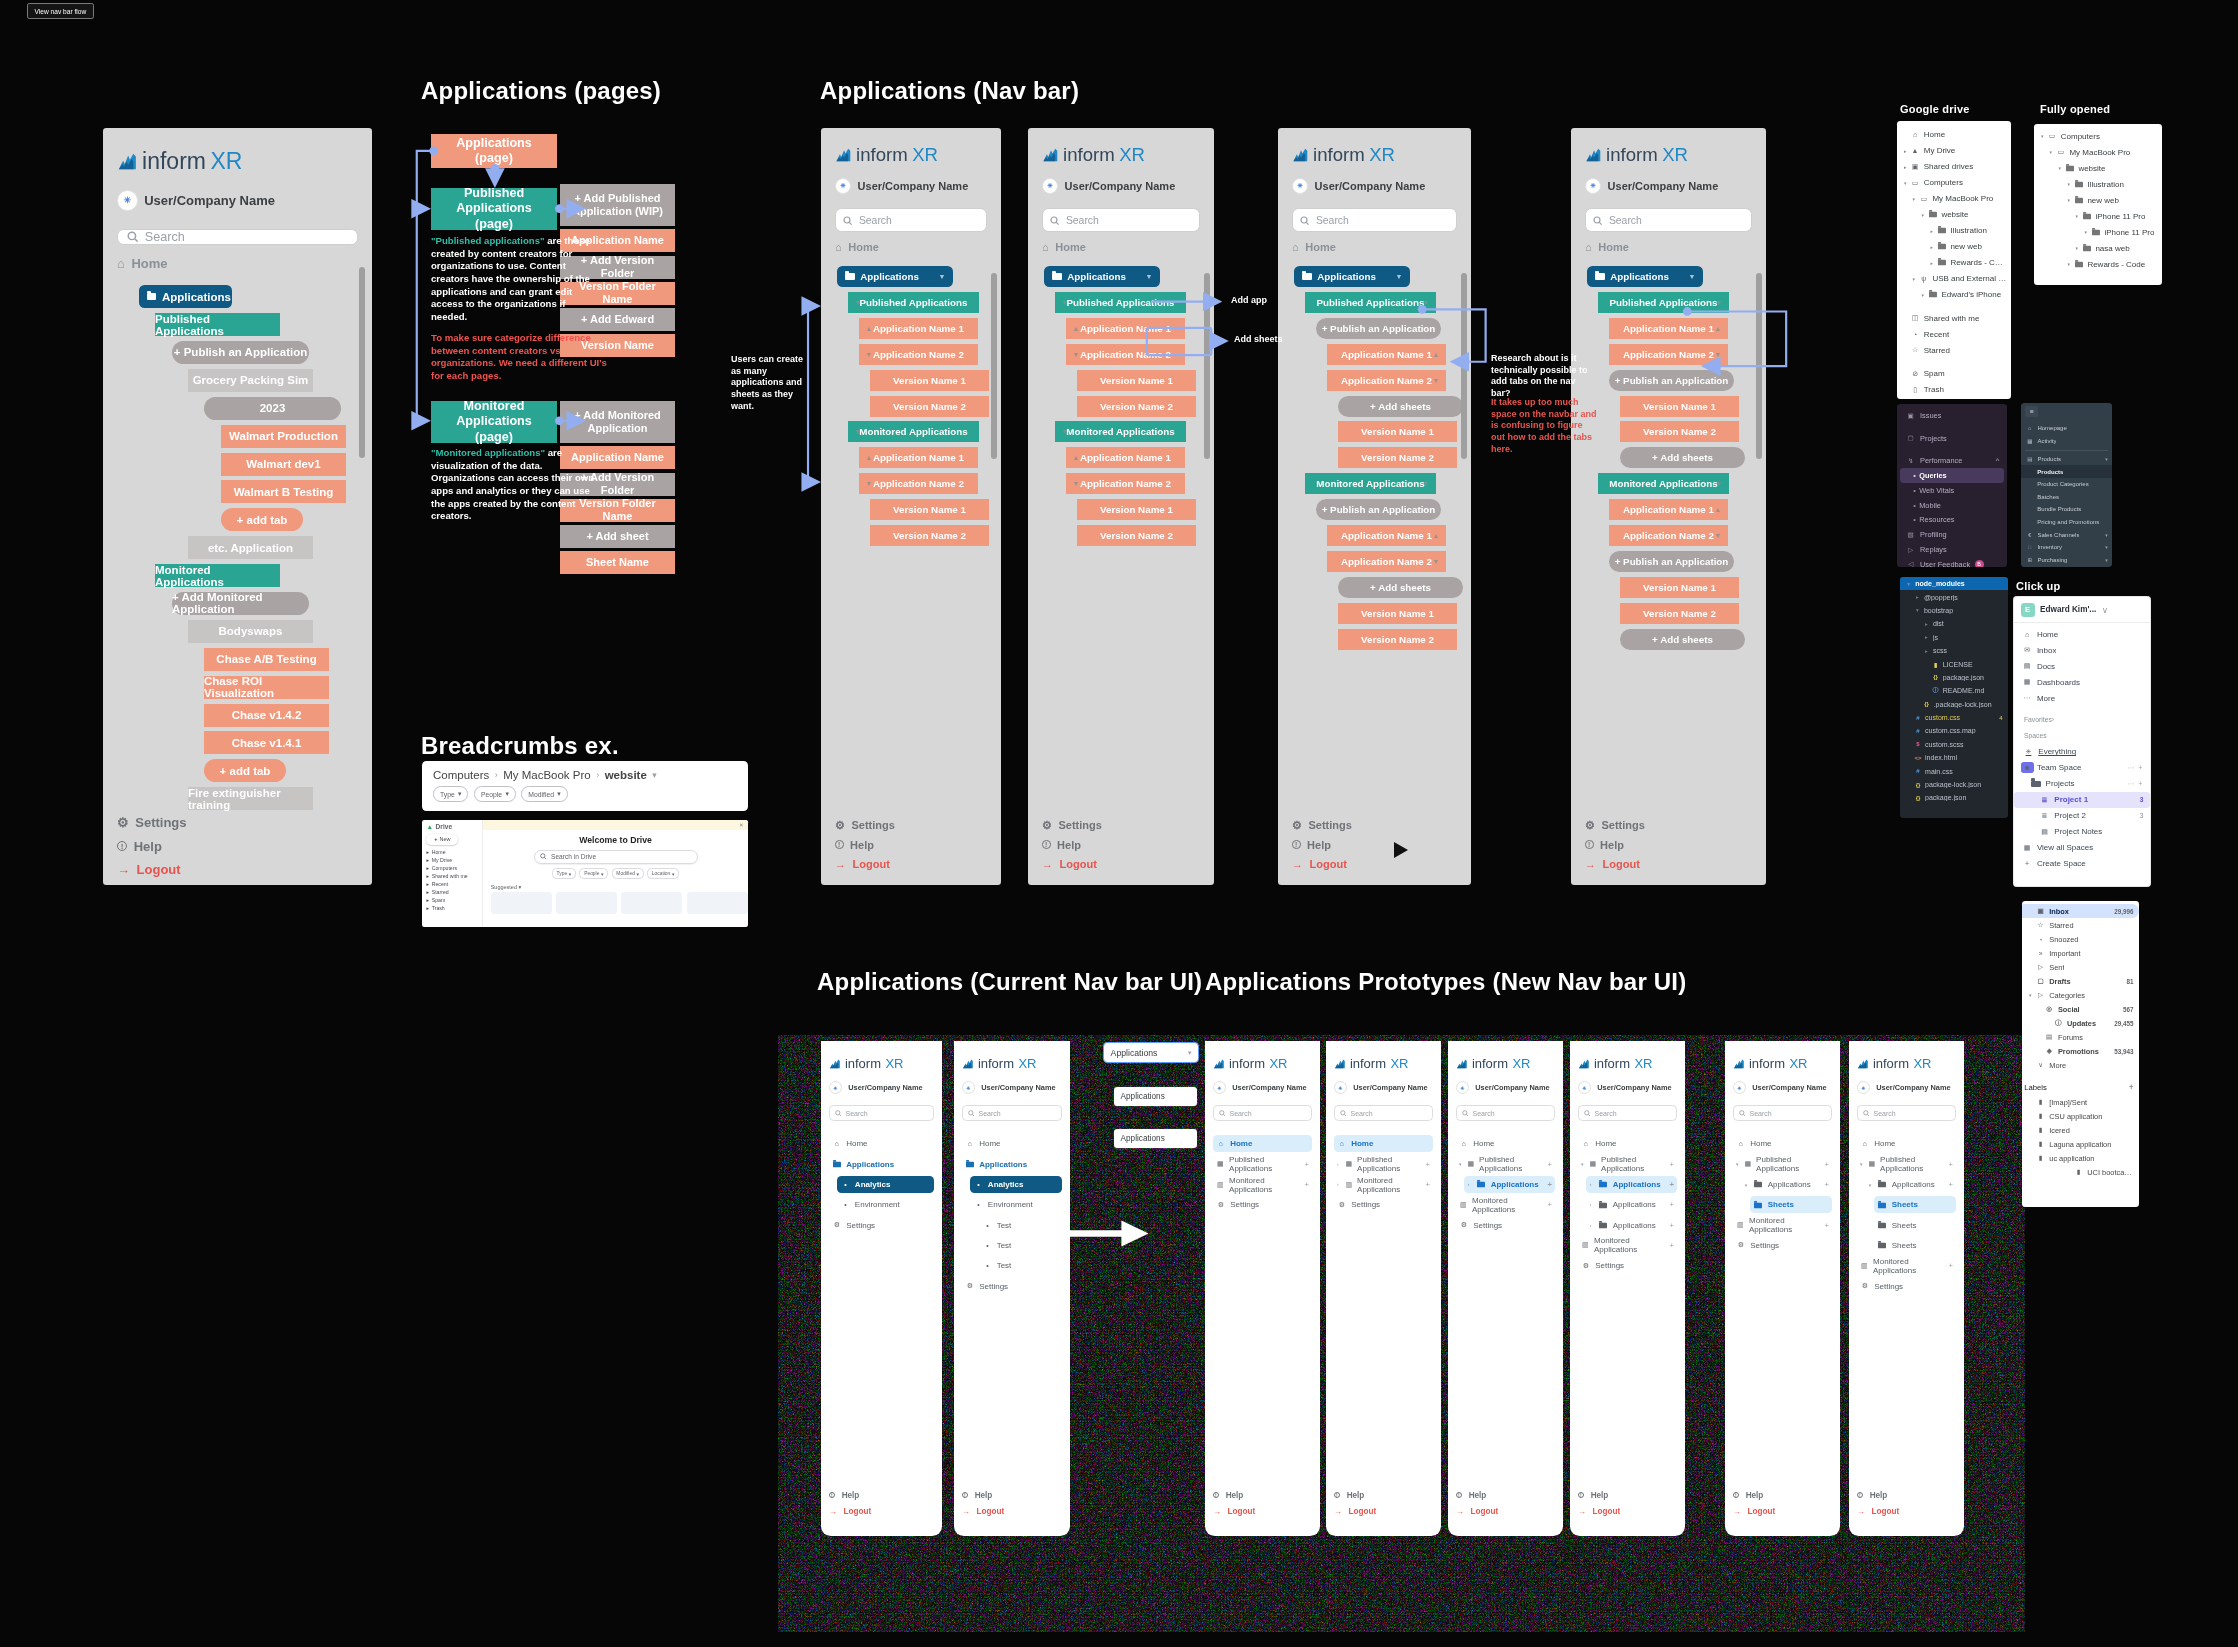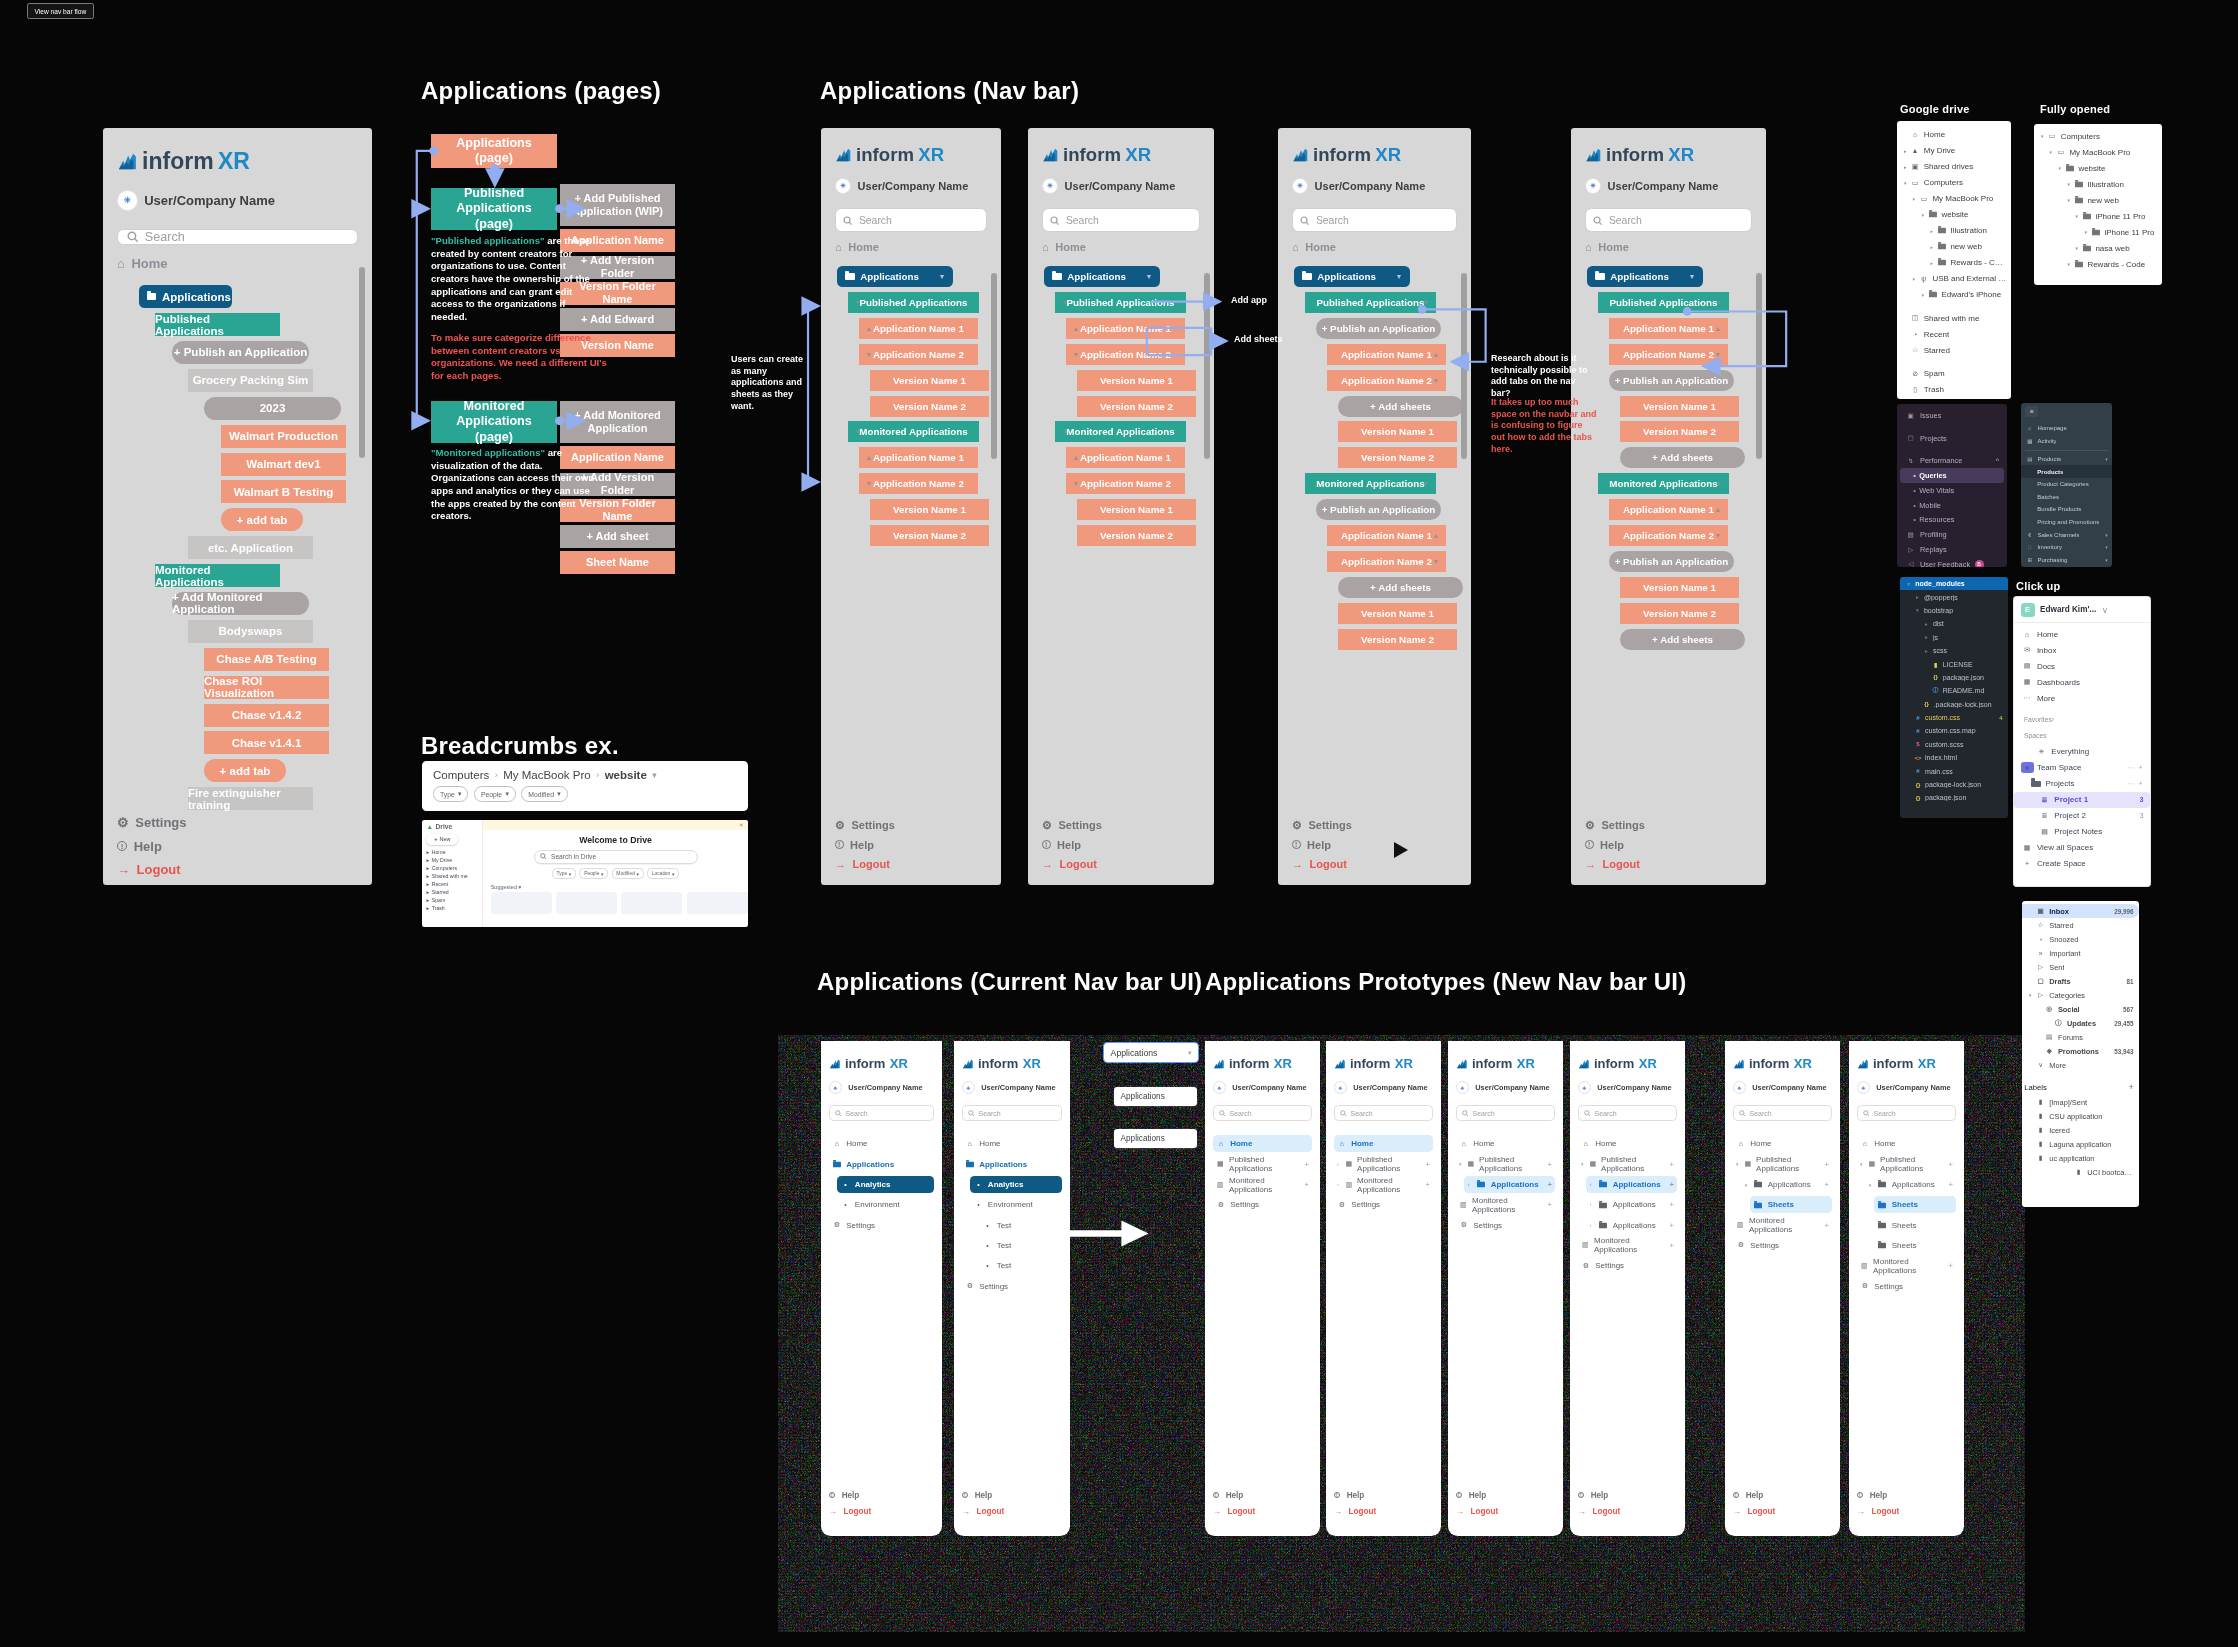--- a/index.html
+++ b/index.html
@@ -9,21 +9,21 @@
   
   .sec-title{position:absolute;color:#fff;font-weight:700;font-size:24px;letter-spacing:0.2px;white-space:nowrap;z-index:4;text-align:center;}
   .sec-title.sm{font-size:11px;}
   
   #view-btn{position:absolute;left:27px;top:3.3px;height:14px;padding:0 6.6px;background:#141414;border:0.5px solid #7a7a7a;
             border-radius:2.2px;color:#fff;font-size:6.6px;display:flex;align-items:center;z-index:5;}
   
   .mock{position:absolute;background:#d8d7d7;border-radius:3.3px;display:flex;flex-direction:column;
         align-items:flex-start;overflow:hidden;z-index:2;}
   .mk-pad{padding:0 14px;width:100%;box-sizing:border-box;display:flex;flex-direction:column;align-items:flex-start;}
-  .logo{display:flex;align-items:center;gap:4.4px;font-weight:700;justify-content:space-between;}
+  .logo{display:flex;align-items:center;gap:4.4px;font-weight:400;justify-content:space-between;}
   .logo .a{color:#33475b}.logo .b{color:#1f88c7}
   .usr{display:flex;align-items:center;gap:6.6px;color:#3c4043;font-weight:700;}
   .avatar{border-radius:50%;background:#fff;color:#3f7fd6;display:flex;align-items:center;justify-content:center;
           border:0.5px solid #e0e0e0;font-weight:700;}
   .srch{background:#fff;border:1.1px solid #cfcfcf;border-radius:6.6px;display:flex;align-items:center;gap:6.6px;
         color:#9aa0a6;box-sizing:border-box;}
   .hm{display:flex;align-items:center;gap:6.6px;color:#8b9097;font-weight:700;}
   .rows{display:flex;flex-direction:column;align-items:flex-start;width:100%;}
   .prow{display:flex;align-items:center;justify-content:center;color:#fff;font-weight:700;position:relative;
         box-sizing:border-box;flex:none;}
@@ -1063,21 +1063,21 @@
         <span class="tico">⋯</span>
         <span class="tlab">More</span>
       </div>
       <div class="trow mini" style="margin-top: 5.5px;">
         <span class="tlab">Favorites</span>
         <span> ›</span>
       </div>
       <div class="trow mini">
         <span class="tlab">Spaces</span>
       </div>
-      <div class="trow" style="padding-left: 21px;">
+      <div class="trow" style="padding-left: 8px; text-decoration: underline;">
         <span class="tico">✳</span>
         <span class="tlab">Everything</span>
       </div>
       <div class="trow" style="padding-left: 6.6px;">
         <span class="teamic tico">☻</span>
         <span class="tlab">Team Space</span>
         <span class="rtx">⋯  +</span>
       </div>
       <div class="trow" style="padding-left: 15.3px;">
         <span class="tico">

